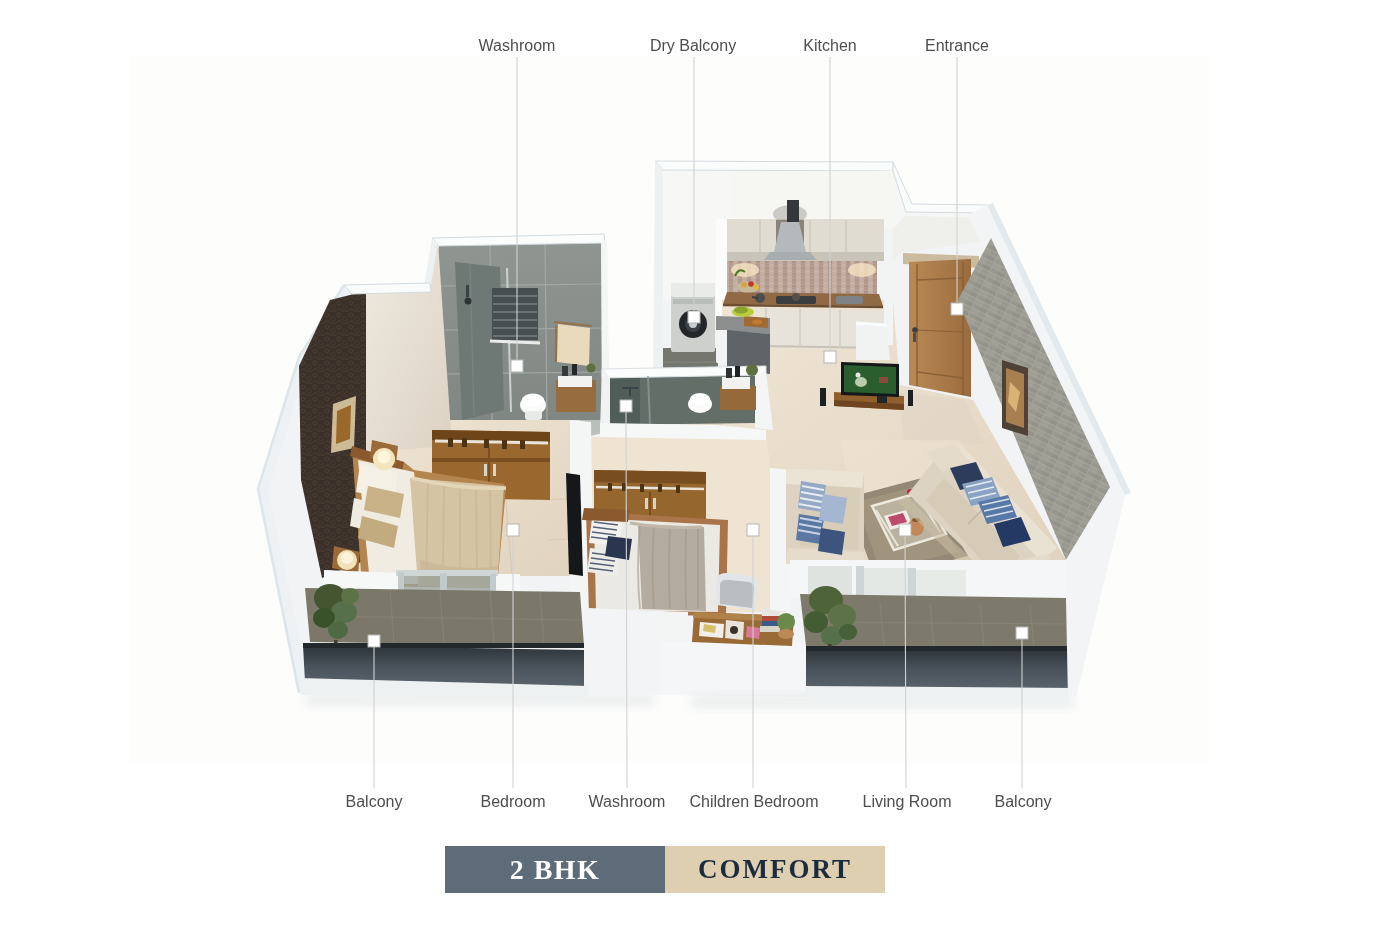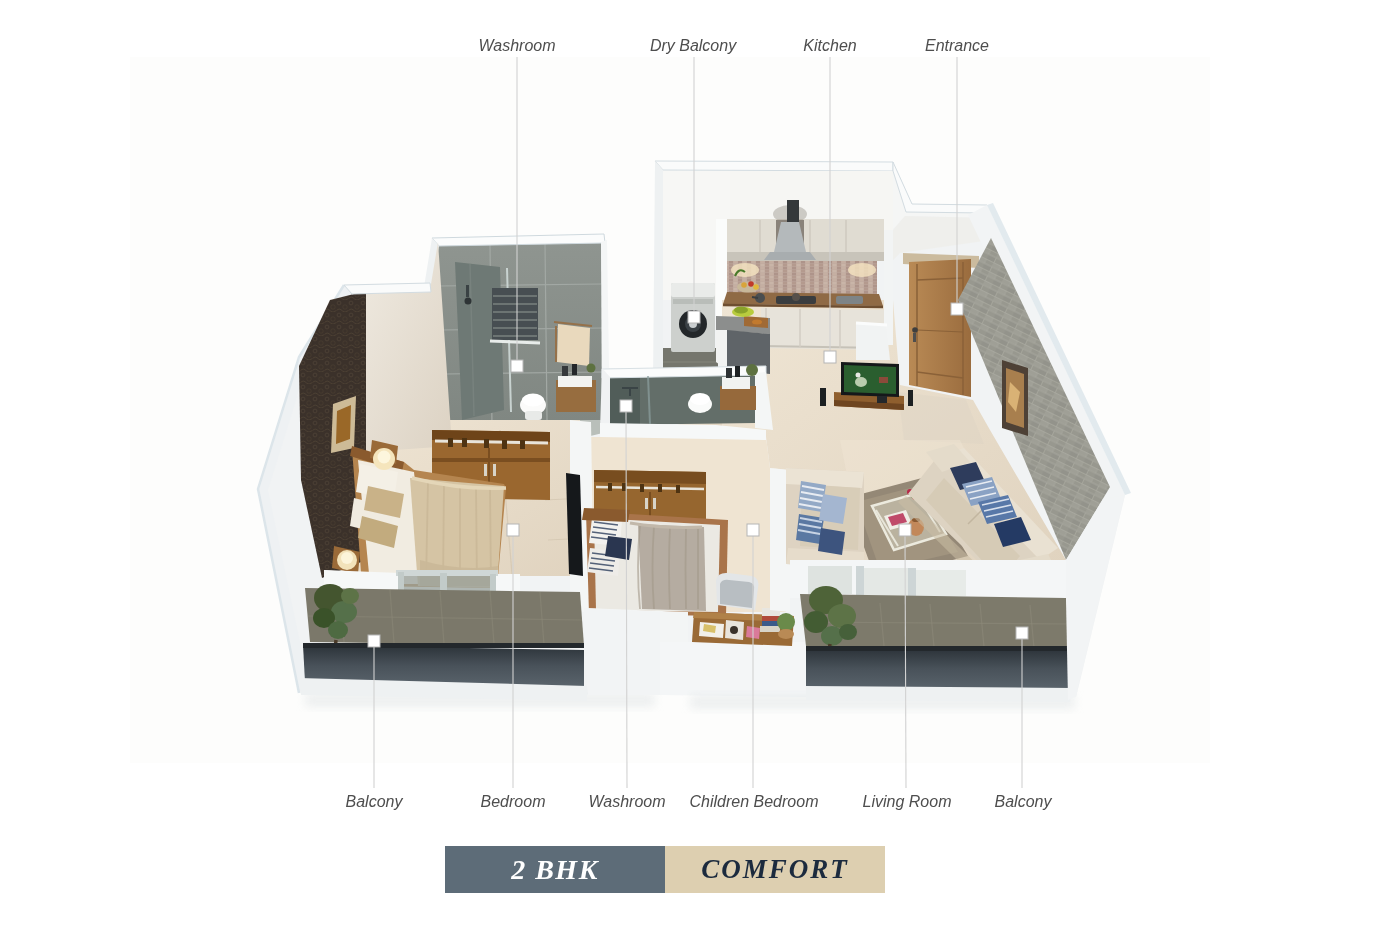--- a/index.html
+++ b/index.html
@@ -1,16 +1,16 @@
 <!DOCTYPE html>
 <html><head>
 <meta charset="utf-8">
 <style>
   html,body{margin:0;padding:0;background:#ffffff;}
-  .wrap{width:1391px;height:927px;position:relative;font-family:"Liberation Sans",sans-serif;font-style:italic;}
+  .wrap{width:1391px;height:927px;position:relative;font-family:"Liberation Sans",sans-serif;}
   svg{display:block;}
   text{font-family:"Liberation Sans",sans-serif;}
 </style>
 </head>
 <body>
 <div class="wrap">
 <svg width="1391" height="927" viewBox="0 0 1391 927">
 <defs>
   <linearGradient id="creamWall" x1="0" y1="0" x2="1" y2="1">
     <stop offset="0" stop-color="#f0ebe2"></stop>

